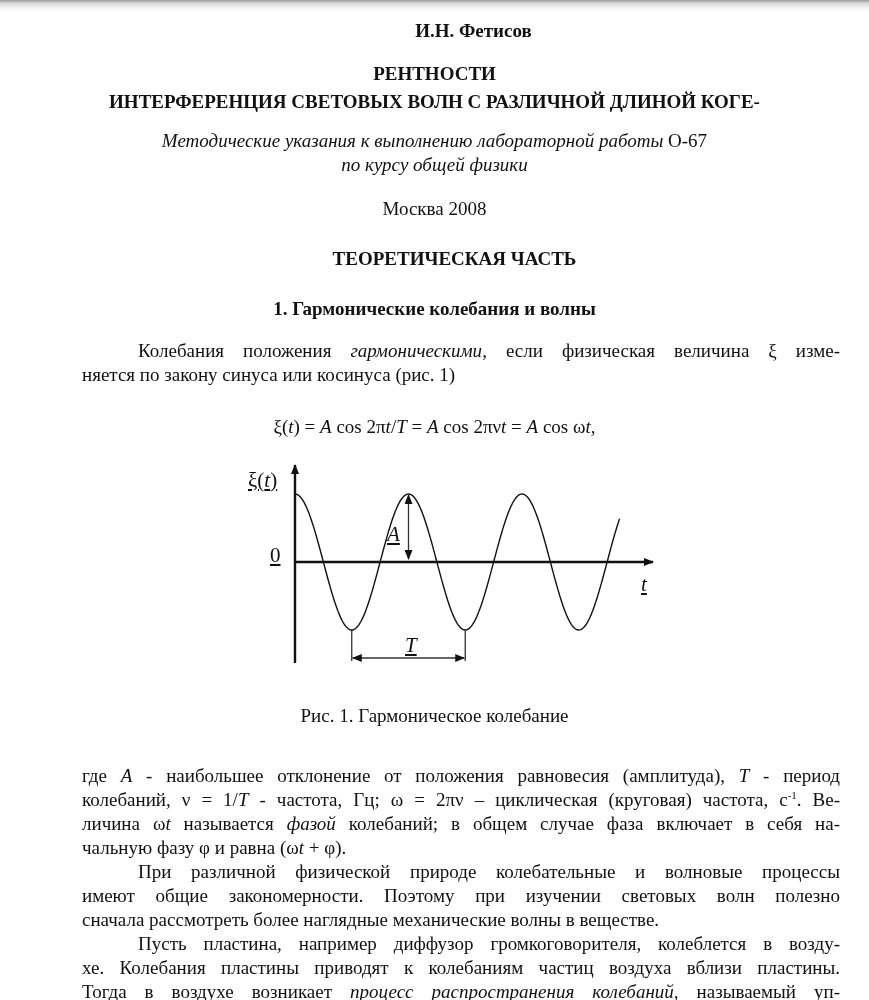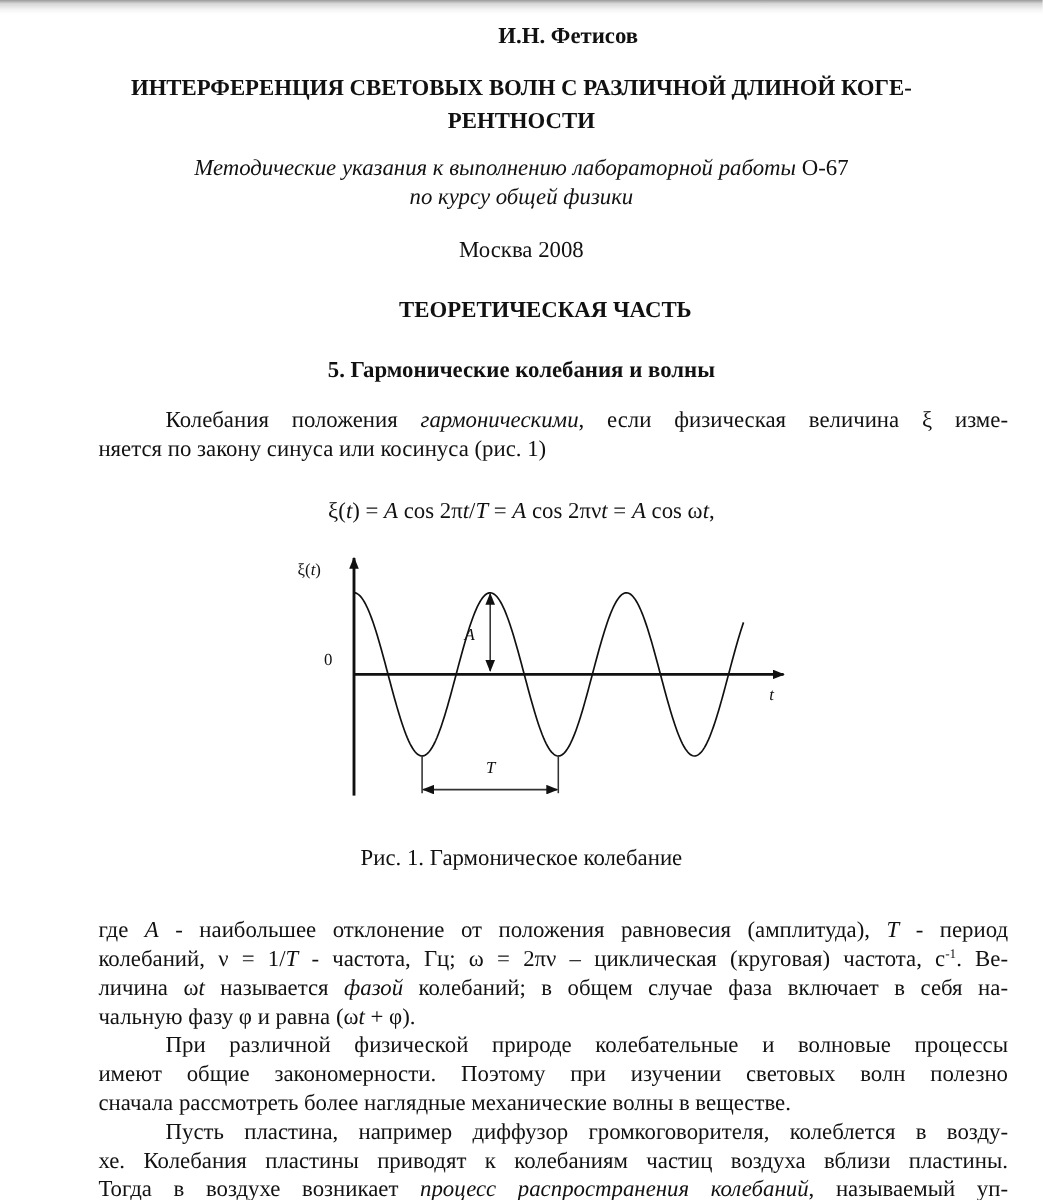--- a/index.html
+++ b/index.html
@@ -28,45 +28,45 @@
   .indent { left: 56px; }
   .justify { width: 758px; text-align: justify; text-align-last: justify; }
   .justify.indent { width: 702px; }
   i, .it { font-style: italic; }
   sup { font-size: 11px; vertical-align: 7px; line-height: 0; }
 
   .formula { top: 416px; font-size: 19px; }
 
   .figure { position: absolute; left: 230px; top: 455px; width: 440px; height: 215px; }
   .figure svg { position: absolute; left: 0; top: 0; overflow: visible; }
-  .fig-label { position: absolute; font-size: 14px; white-space: nowrap; }
+  .fig-label { position: absolute; font-size: 21px; white-space: nowrap; text-decoration: underline; }
   .caption { top: 705px; font-size: 19px; }
 </style>
 </head>
 <body>
 
 <div class="top-shadow"></div>
 
 <div class="center author">И.Н. Фетисов</div>
 
 <div class="center title">
+  <span>РЕНТНОСТИ</span>
   <span>ИНТЕРФЕРЕНЦИЯ СВЕТОВЫХ ВОЛН С РАЗЛИЧНОЙ ДЛИНОЙ КОГЕ-</span>
-  <span>РЕНТНОСТИ</span>
 </div>
 
 <div class="center subtitle">
   <span><i>Методические указания к выполнению лабораторной работы</i> <span style="display:inline">О-67</span></span>
   <span><i>по курсу общей физики</i></span>
 </div>
 
 <div class="center city">Москва 2008</div>
 
 <div class="center part">ТЕОРЕТИЧЕСКАЯ ЧАСТЬ</div>
 
-<div class="center section">5. Гармонические колебания и волны</div>
+<div class="center section">1. Гармонические колебания и волны</div>
 
 <div class="para" style="top:339px;">
   <div class="line indent justify" style="top:0;"><span>Колебания положения </span><i>гармоническими</i><span>, если физическая величина ξ изме-</span></div>
   <div class="line" style="top:24px;text-align:right;">няется по закону синуса или косинуса (рис. 1)</div>
 </div>
 
 <div class="center formula"><span>ξ(</span><i>t</i><span>) = </span><i>A</i><span> cos 2π</span><i>t</i><span>/</span><i>T</i><span> = </span><i>A</i><span> cos 2πν</span><i>t</i><span> = </span><i>A</i><span> cos ω</span><i>t</i><span>,</span></div>
 
 <div class="figure">
   <svg id="fig-svg" width="440" height="215">

